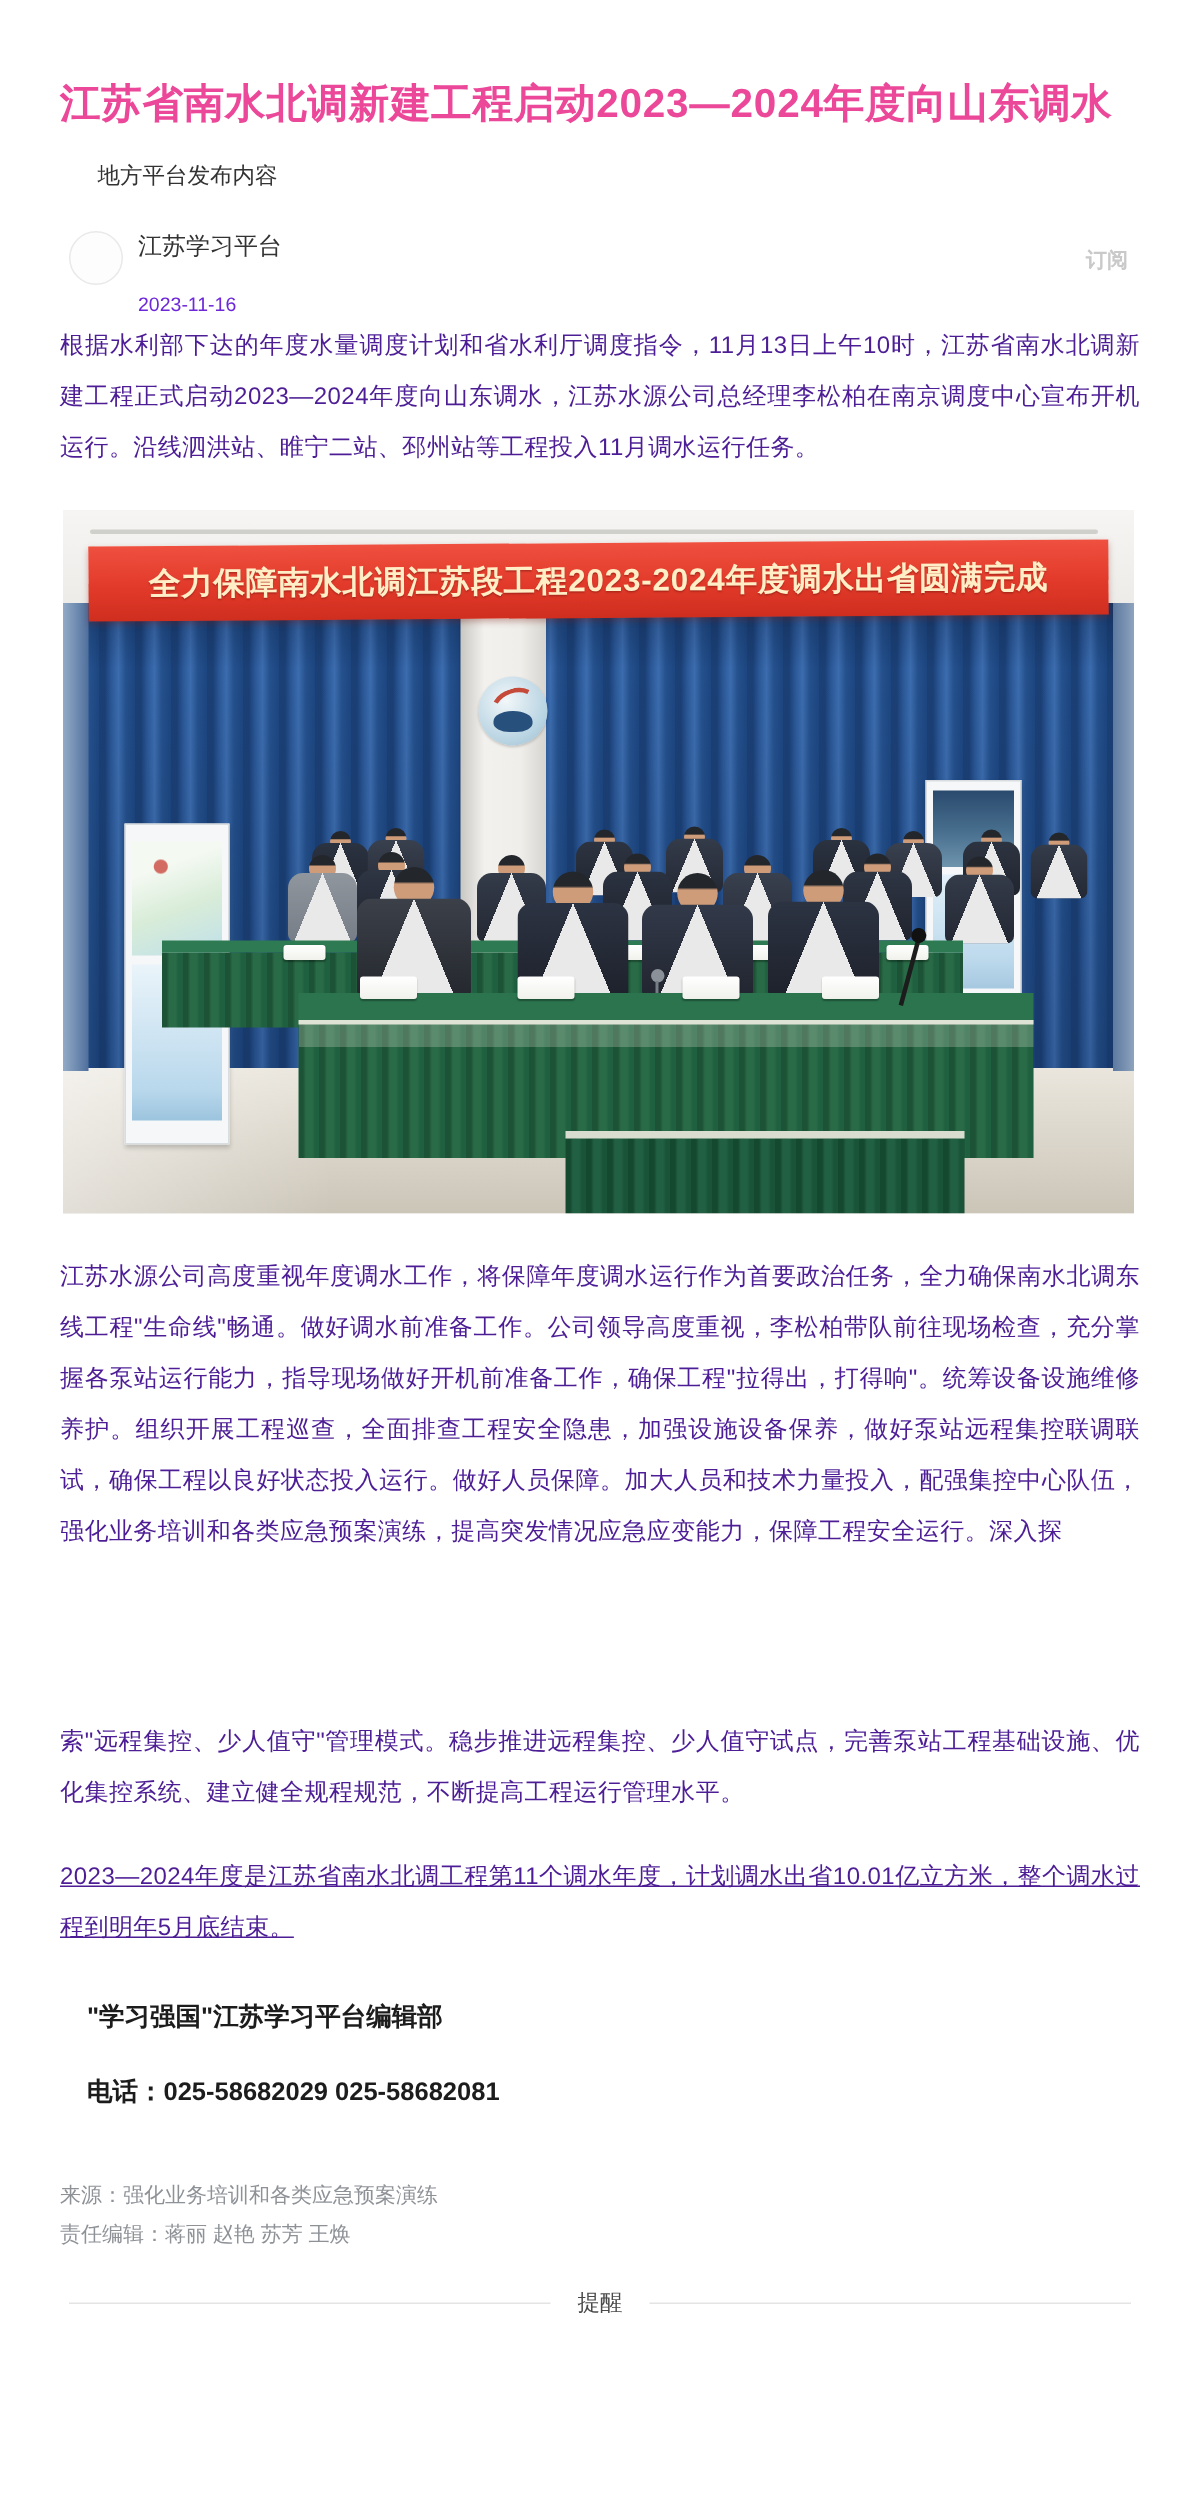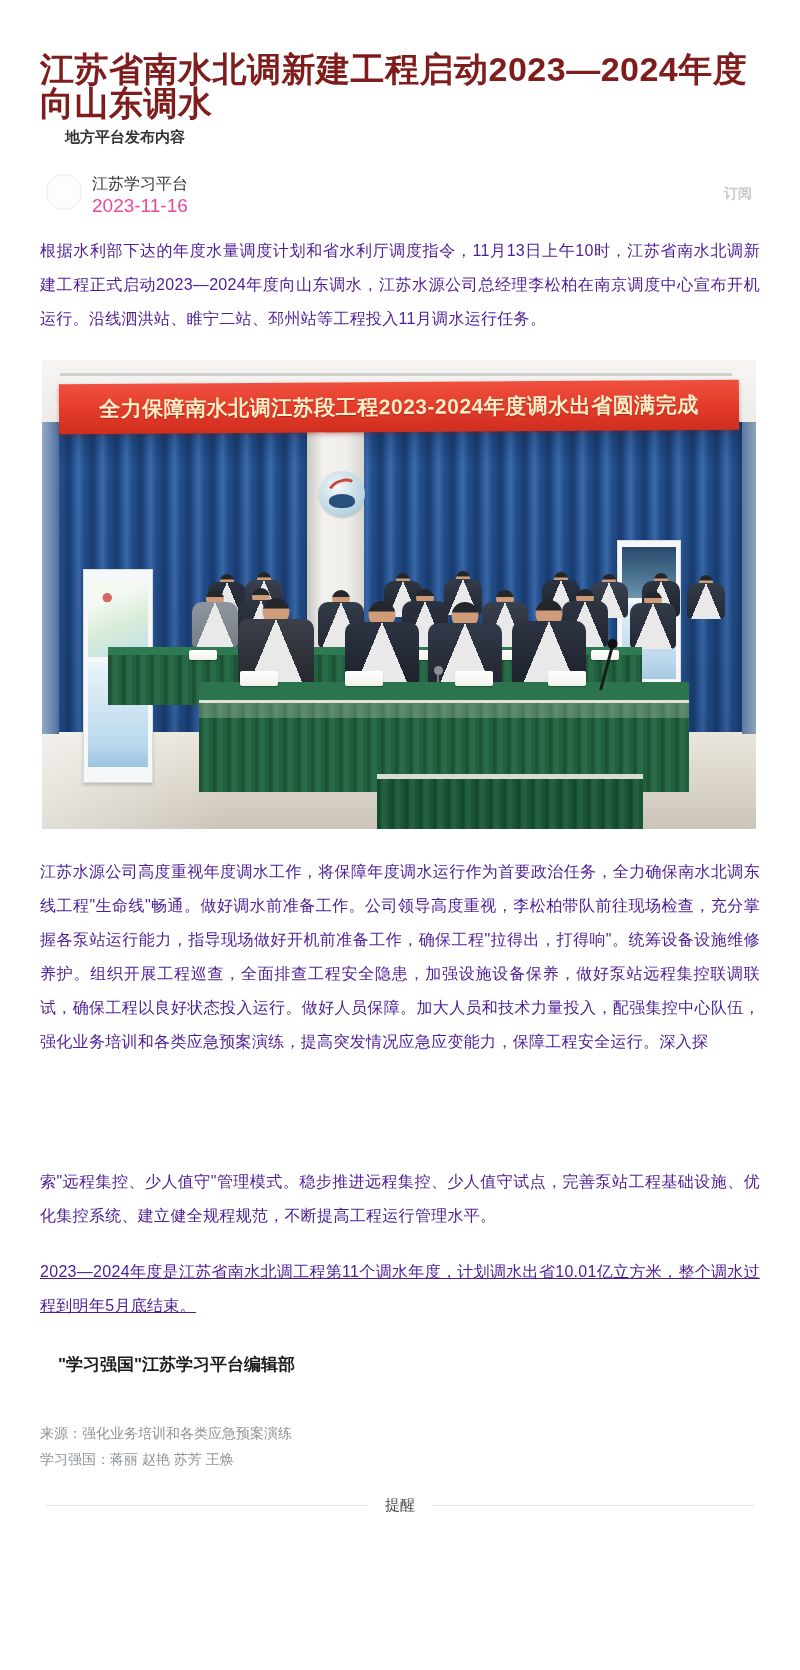--- a/index.html
+++ b/index.html
@@ -1,27 +1,27 @@
 <!DOCTYPE html>
 <html><head>
 <meta charset="utf-8">
 <style>
   * { margin:0; padding:0; box-sizing:border-box; }
   html,body { background:#ffffff; }
   body { font-family:"Liberation Sans", sans-serif; }
   .page { width:800px; min-height:1670px; margin:0 auto; background:#fff; padding:52px 40px 45px 40px; }
 
   
-  .title { font-size:34px; line-height:34px; font-weight:bold; color:#7f1d1d; letter-spacing:0.5px; }
-  .subtitle { margin-top:8px; padding-left:25px; font-size:15px; font-weight:bold; color:#333; }
+  .title { font-size:27px; line-height:34px; font-weight:bold; color:#ec4899; letter-spacing:0.5px; }
+  .subtitle { margin-top:22px; padding-left:25px; font-size:15px; font-weight:normal; color:#333; }
   .author-row { margin-top:27px; display:flex; align-items:flex-start; position:relative; height:40px; }
   .avatar { width:36px; height:36px; border-radius:50%; background:#fdfdfd; border:1px solid #e9e9e9; margin-left:6px; flex:0 0 auto; }
   .author-info { margin-left:10px; }
   .author-name { font-size:16px; color:#333; }
-  .publish-date { font-size:19px; color:#ec4899; margin-top:0; }
+  .publish-date { font-size:13px; color:#6d28d9; margin-top:20px; }
   .subscribe { position:absolute; right:8px; top:50%; transform:translateY(-50%); font-size:14px; color:#c9c9c9; cursor:pointer;font-weight:bold; }
 
   
   .body-text { font-size:16px; line-height:34px; color:#4c1d95; text-align:justify; letter-spacing:0.3px; }
   .p-first { margin-top:20px; }
   .p-after-photo { margin-top:26px; }
   .gap-spacer { height:106px; }
   .p-last { margin-top:22px;text-decoration:underline; }
   .editorial { margin-top:30px; padding-left:18px; font-size:17px; font-weight:bold; color:#1c1c1c; }
   .phone { margin-top:27px; padding-left:18px; font-size:17px; font-weight:bold; color:#1c1c1c; }
@@ -174,24 +174,25 @@
     <div class="mic-stand"></div>
     <div class="mic-desk"></div>
   </div>
 
   <p class="body-text p-after-photo">江苏水源公司高度重视年度调水工作，将保障年度调水运行作为首要政治任务，全力确保南水北调东线工程"生命线"畅通。做好调水前准备工作。公司领导高度重视，李松柏带队前往现场检查，充分掌握各泵站运行能力，指导现场做好开机前准备工作，确保工程"拉得出，打得响"。统筹设备设施维修养护。组织开展工程巡查，全面排查工程安全隐患，加强设施设备保养，做好泵站远程集控联调联试，确保工程以良好状态投入运行。做好人员保障。加大人员和技术力量投入，配强集控中心队伍，强化业务培训和各类应急预案演练，提高突发情况应急应变能力，保障工程安全运行。深入探</p>
   <div class="gap-spacer"></div>
   <p class="body-text">索"远程集控、少人值守"管理模式。稳步推进远程集控、少人值守试点，完善泵站工程基础设施、优化集控系统、建立健全规程规范，不断提高工程运行管理水平。</p>
   <p class="body-text p-last">2023—2024年度是江苏省南水北调工程第11个调水年度，计划调水出省10.01亿立方米，整个调水过程到明年5月底结束。</p>
 
   <p class="editorial">"学习强国"江苏学习平台编辑部</p>
+  <p class="phone">电话：025-58682029 025-58682081</p>
 
   <div class="meta">
     <div><span>来源：</span><span>强化业务培训和各类应急预案演练</span></div>
-    <div><span>学习强国：</span><span>蒋丽 赵艳 苏芳 王焕</span></div>
+    <div><span>责任编辑：</span><span>蒋丽 赵艳 苏芳 王焕</span></div>
   </div>
 
   <div class="notice-divider">
     <span class="dline"></span>
     <span class="notice-title">提醒</span>
     <span class="dline"></span>
   </div>
 
 </div>
 

